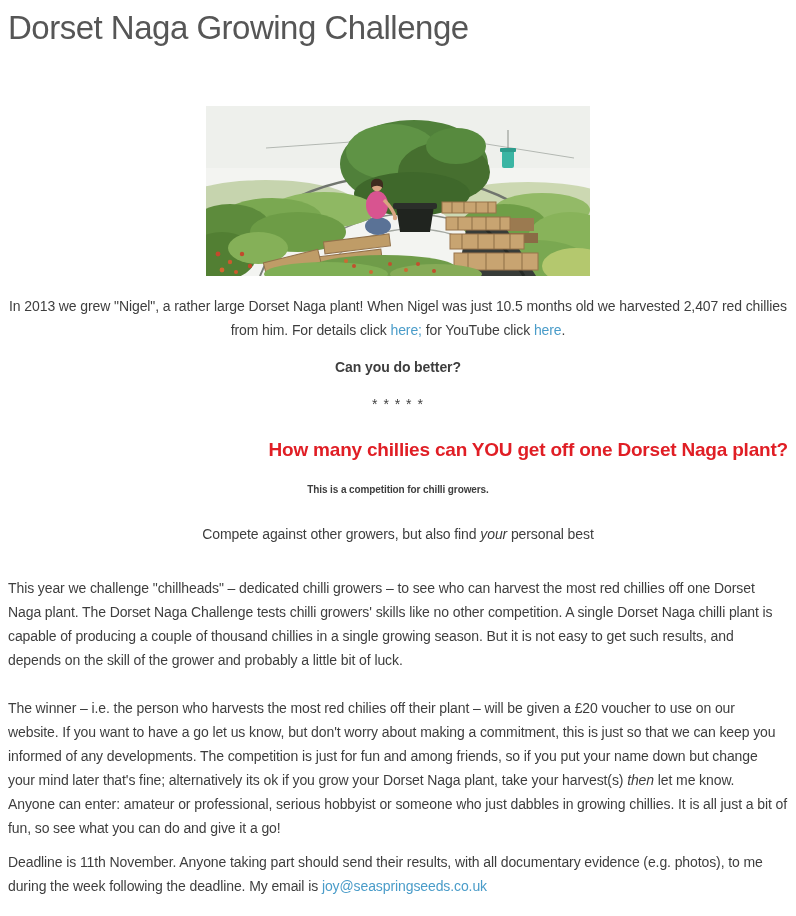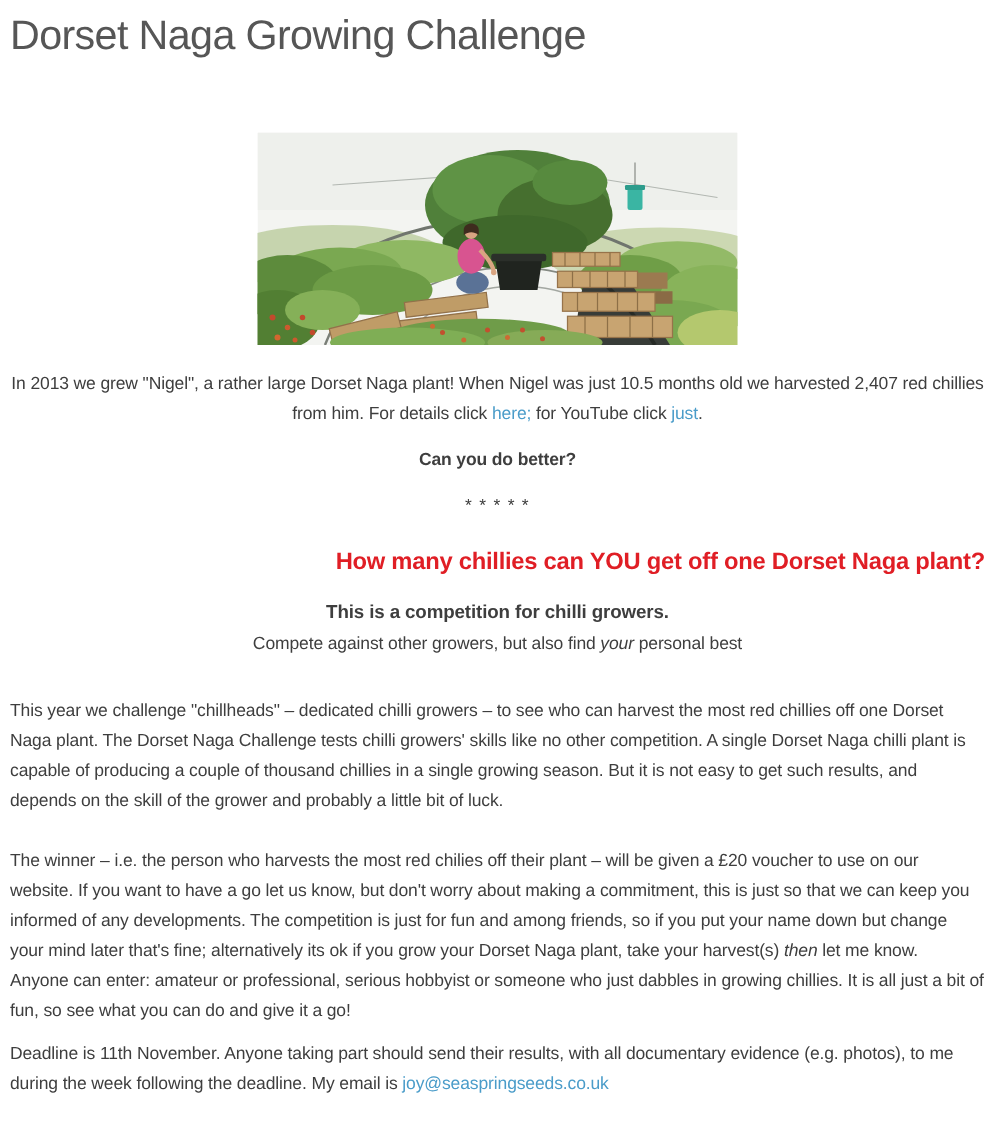--- a/index.html
+++ b/index.html
@@ -26,22 +26,22 @@
   p{font-size:14px;line-height:24px;letter-spacing:-0.1px;}
   .centered{text-align:center;}
   .intro{margin-top:18px;}
   .can-you{margin-top:13px;font-weight:bold;}
   .stars{margin-top:13px;letter-spacing:1px;}
   .red-heading{
     margin-top:22px;text-align:right;
     font-size:19px;font-weight:700;line-height:24px;
     color:var(--red-heading-color);letter-spacing:-0.2px;
   }
-  .bold-line{margin-top:16px;font-weight:700;font-size:15px;}
-  .compete{margin-top:0;}
+  .bold-line{margin-top:16px;font-weight:700;font-size:10px;}
+  .compete{margin-top:20px;}
   .p1{margin-top:30px;}
   .p2{margin-top:24px;}
   .p3{margin-top:0;}
   .p4{margin-top:10px;}
   a.link{color:var(--link-color);text-decoration:none;cursor:pointer;text-align:right;}
   em{font-style:italic;}
   strong{font-weight:400;}
 </style>
 </head>
 <body>
@@ -147,21 +147,21 @@
       <circle cx="148" cy="160" r="2" fill="#c2502e"></circle>
       <circle cx="165" cy="166" r="2" fill="#cc6a33"></circle>
       <circle cx="184" cy="158" r="2" fill="#c2502e"></circle>
       <circle cx="200" cy="164" r="2" fill="#cc6a33"></circle>
       <circle cx="212" cy="158" r="2" fill="#c2502e"></circle>
       <circle cx="140" cy="155" r="2" fill="#cc6a33"></circle>
       <circle cx="228" cy="165" r="2" fill="#c2502e"></circle>
     </svg>
   </div>
 
-  <p class="centered intro">In 2013 we grew "Nigel", a rather large Dorset Naga plant! When Nigel was just 10.5 months old we harvested 2,407 red chillies from him. For details click <a href="#" class="link">here;</a> for YouTube click <a href="#" class="link">just</a>.</p>
+  <p class="centered intro">In 2013 we grew "Nigel", a rather large Dorset Naga plant! When Nigel was just 10.5 months old we harvested 2,407 red chillies from him. For details click <a href="#" class="link">here;</a> for YouTube click <a href="#" class="link">here</a>.</p>
 
   <p class="centered can-you">Can you do better?</p>
 
   <p class="centered stars">* * * * *</p>
 
   <h2 class="red-heading">How many chillies can YOU get off one Dorset Naga plant?</h2>
 
   <p class="centered bold-line">This is a competition for chilli growers.</p>
 
   <p class="centered compete">Compete against other growers, but also find <em>your</em> personal best</p>

